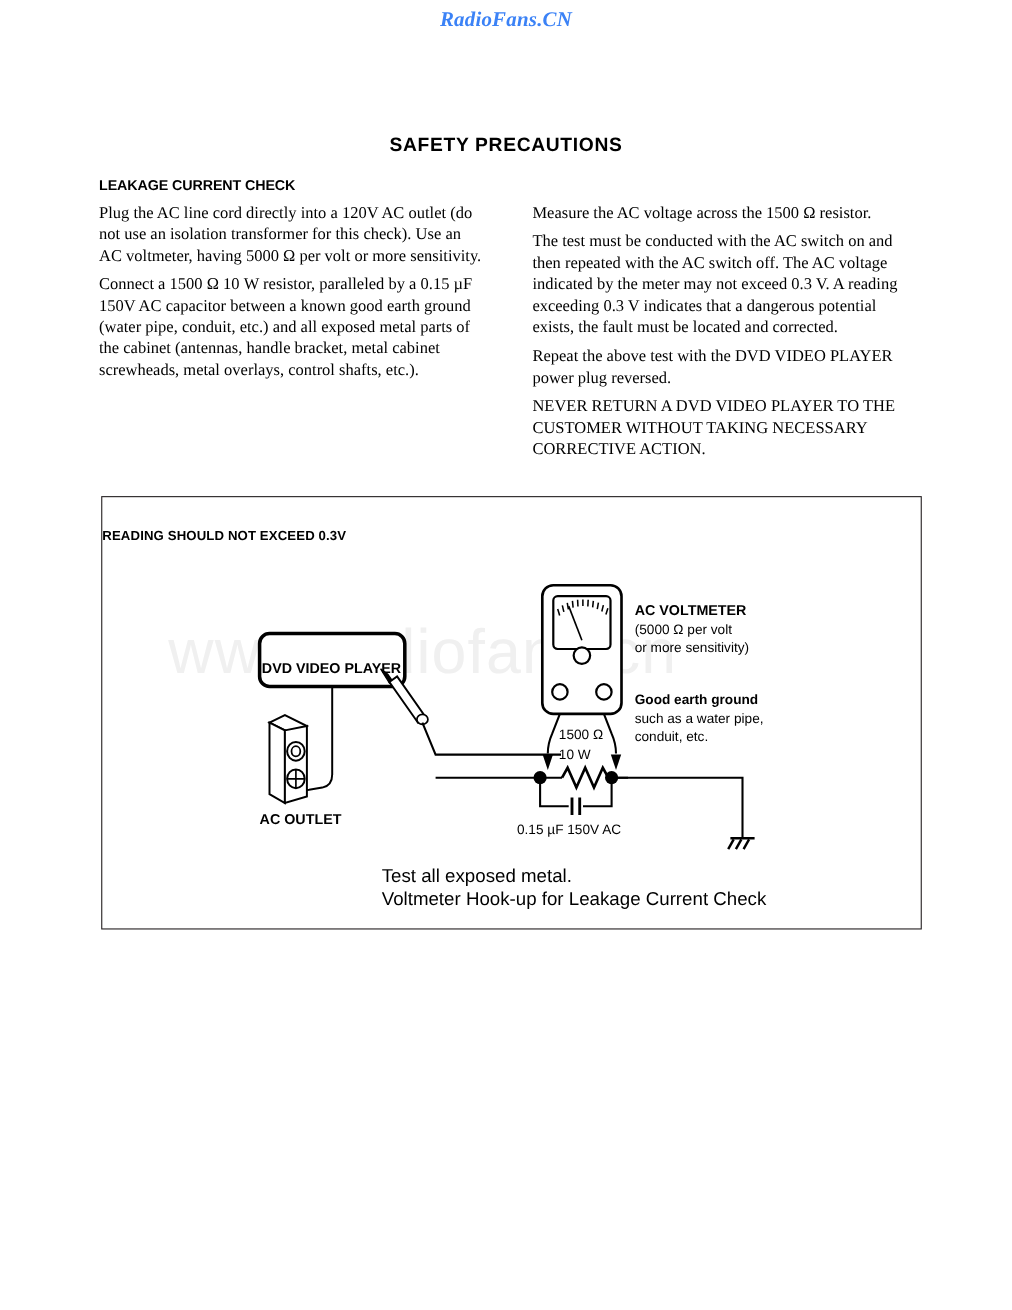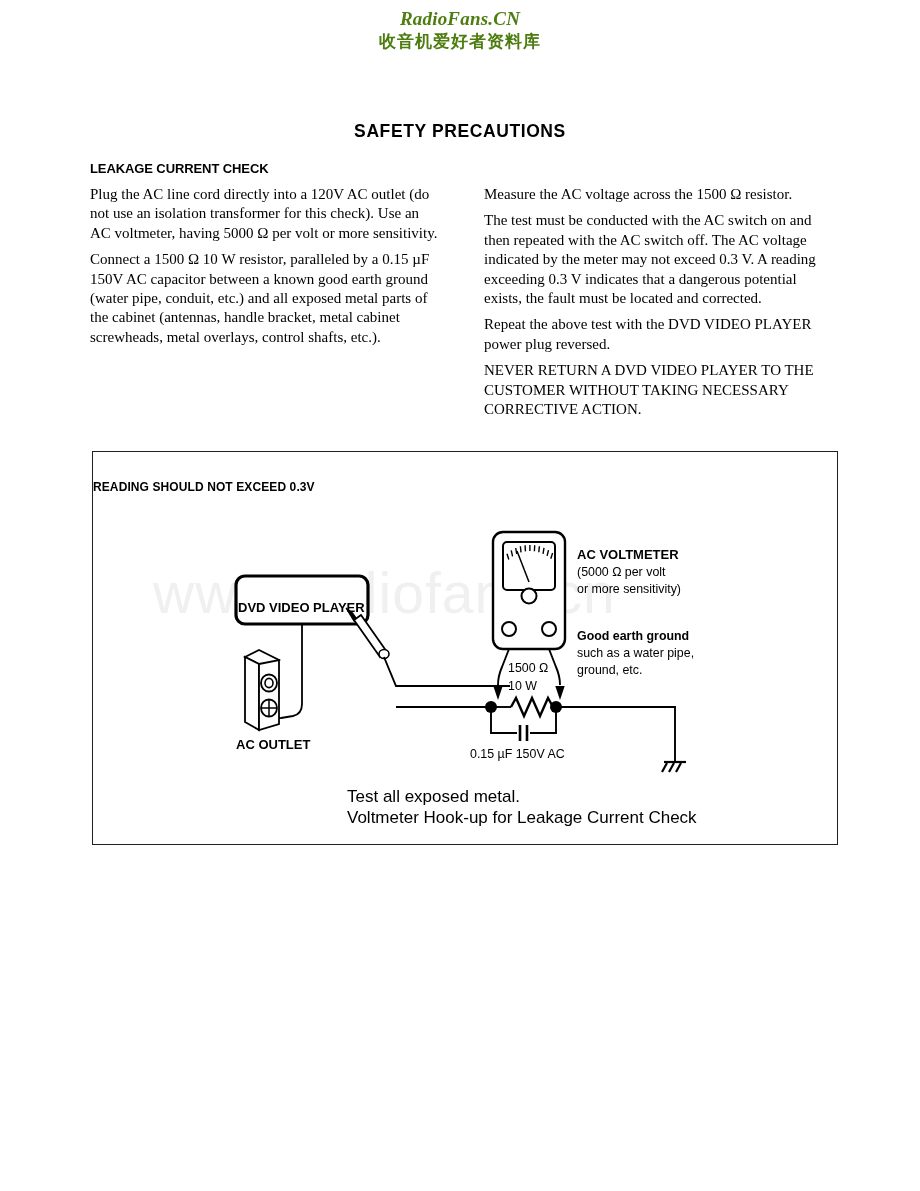--- a/index.html
+++ b/index.html
@@ -21,21 +21,21 @@
     height: 1191px;
   }
 
   
   .wm-header {
     position: absolute;
     left: 0;
     top: 8px;
     width: 920px;
     text-align: center;
-    color: #4d7c0f;
+    color: #3b82f6;
     line-height: 1.15;
   }
   .wm-header .line1 {
     font-family: "Liberation Serif", "DejaVu Serif", serif;
     font-weight: bold;
     font-style: italic;
     font-size: 19px;
     letter-spacing: 0.2px;
   }
   .wm-header .line2 {
@@ -144,21 +144,20 @@
     pointer-events: none;
   }
 </style>
 </head>
 <body>
 
 <div class="page">
 
   <div class="wm-header">
     <div class="line1">RadioFans.CN</div>
-    <div class="line2">收音机爱好者资料库</div>
   </div>
 
   <div class="page-title">SAFETY PRECAUTIONS</div>
 
   <div class="section-heading">LEAKAGE CURRENT CHECK</div>
 
   <div class="col col-left">
     <p>Plug the AC line cord directly into a 120V AC outlet (do not use an isolation transformer for this check). Use an AC voltmeter, having 5000 Ω per volt or more sensitivity.</p>
     <p>Connect a 1500 Ω 10 W resistor, paralleled by a 0.15 µF 150V AC capacitor between a known good earth ground (water pipe, conduit, etc.) and all exposed metal parts of the cabinet (antennas, handle bracket, metal cabinet screwheads, metal overlays, control shafts, etc.).</p>
   </div>
@@ -264,21 +263,21 @@
     <div class="d-label bold" style="left:145px; top:104px;margin-top:44px;">DVD VIDEO PLAYER</div>
 
     <div class="d-label bold" style="left:143px; top:285px;">AC OUTLET</div>
 
     <div class="d-label bold" style="left:484px; top:95px;">AC VOLTMETER</div>
     <div class="d-label" style="left:484px; top:112px;">(5000 Ω per volt</div>
     <div class="d-label" style="left:484px; top:129px;">or more sensitivity)</div>
 
     <div class="d-label" style="left:484px; top:176px;font-weight:bold;">Good earth ground</div>
     <div class="d-label" style="left:484px; top:193px;">such as a water pipe,</div>
-    <div class="d-label" style="left:484px; top:210px;">ground, etc.</div>
+    <div class="d-label" style="left:484px; top:210px;">conduit, etc.</div>
 
     <div class="d-label" style="left:415px; top:208px;">1500 Ω</div>
     <div class="d-label" style="left:415px; top:226px;">10 W</div>
 
     <div class="d-label" style="left:377px; top:294px;">0.15 µF 150V AC</div>
 
     <div class="d-caption" style="left:222px; top:334px;">Test all exposed metal.</div>
     <div class="d-caption" style="left:222px; top:355px;">Voltmeter Hook-up for Leakage Current Check</div>
 
   </div>

